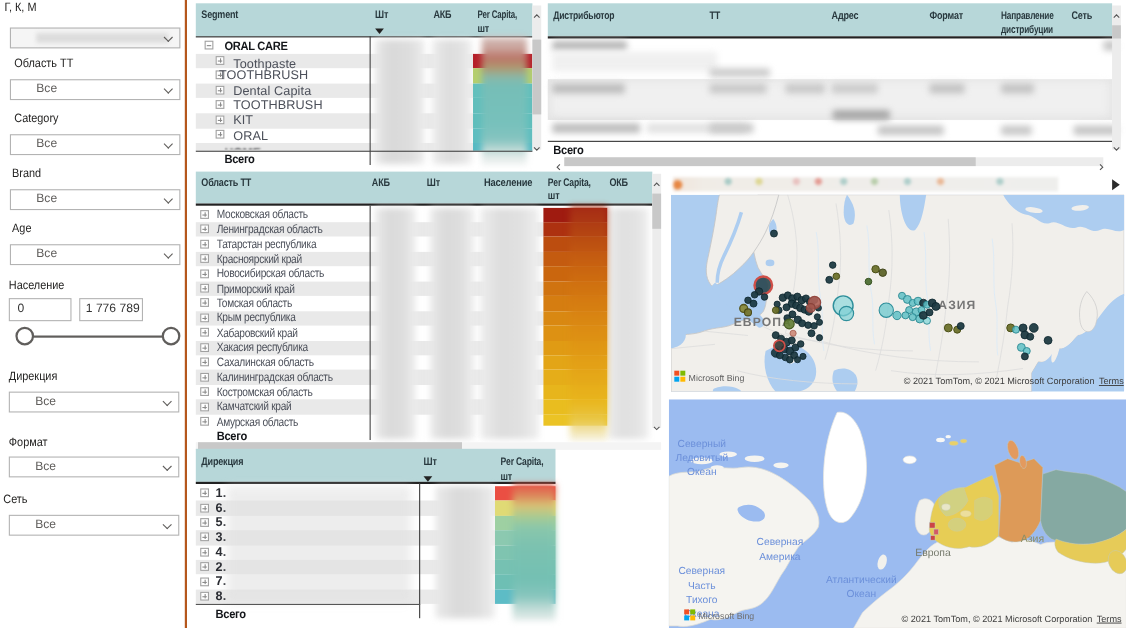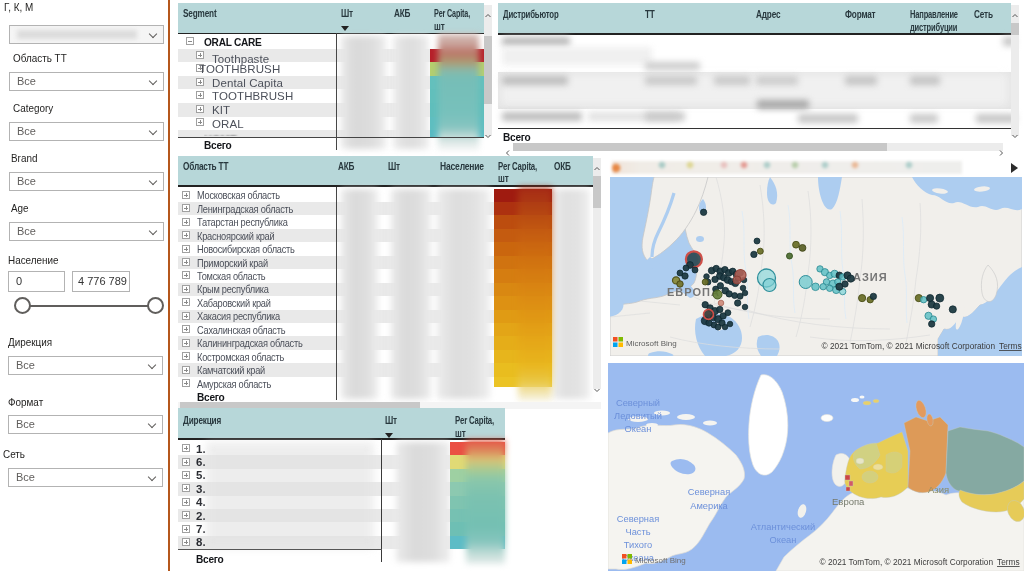--- a/index.html
+++ b/index.html
@@ -1,20 +1,20 @@
 <!DOCTYPE html>
 <html><head>
 <meta charset="utf-8">
 <style>
 * { margin:0; padding:0; box-sizing:border-box; }
 html,body { width:1024px; height:571px; background:#fff; font-family:"Liberation Sans",sans-serif; overflow:hidden; position:relative; }
 .abs { position:absolute; }
 
 .flabel { position:absolute; font-size:11px; color:#252423; white-space:nowrap; transform:scaleX(.9); transform-origin:left top; }
-.fsel { position:absolute; left:9px; width:155px; height:19px; border:1px solid #b3b3b3; background:#fff; font-size:11px; color:#605e5c; line-height:17px; padding-left:7px; }
+.fsel { position:absolute; left:9px; width:155px; height:19px; border:1px solid #b3b3b3; background:#fff; font-size:11px; color:#605e5c; line-height:17px; padding-left:23px; }
 .fsel .chev { position:absolute; right:7px; top:5px; width:6px; height:6px; border-right:1px solid #605e5c; border-bottom:1px solid #605e5c; transform:rotate(45deg); }
 .blurbox { position:absolute; background:#dedede; filter:blur(3px); border-radius:2px; }
 
 .thead { position:absolute; background:#b7d7d9; }
 .hctext { position:absolute; font-size:10px; font-weight:bold; color:#28383e; white-space:nowrap; letter-spacing:-0.2px; transform:scaleX(.82); transform-origin:left top; }
 .row-g { position:absolute; background:#e9e9e9; }
 .rtext { position:absolute; font-size:11.5px; color:#4c505a; white-space:nowrap; letter-spacing:0.1px; transform-origin:left top; }
 .cy { font-size:11px !important; letter-spacing:-0.3px !important; transform:scaleX(.84); }
 .btext { position:absolute; font-size:11px; font-weight:bold; color:#14161a; white-space:nowrap; letter-spacing:-0.3px; transform:scaleX(.92); transform-origin:left top; }
 .pline { position:absolute; background:#222; }
@@ -37,21 +37,21 @@
   <div class="flabel" style="left:13px;top:52px;">Область ТТ</div>
   <div class="fsel" style="top:72px;">Все<span class="chev"></span></div>
   <div class="flabel" style="left:13px;top:102px;">Category</div>
   <div class="fsel" style="top:122px;">Все<span class="chev"></span></div>
   <div class="flabel" style="left:11px;top:152px;">Brand</div>
   <div class="fsel" style="top:172px;">Все<span class="chev"></span></div>
   <div class="flabel" style="left:11px;top:202px;">Age</div>
   <div class="fsel" style="top:222px;">Все<span class="chev"></span></div>
   <div class="flabel" style="left:8px;top:254px;">Население</div>
   <div class="abs" style="left:8px;top:271px;width:57px;height:21px;border:1px solid #b3b3b3;font-size:11px;color:#333;line-height:19px;padding-left:7px;">0</div>
-  <div class="abs" style="left:72px;top:271px;width:58px;height:21px;border:1px solid #b3b3b3;font-size:11px;color:#333;line-height:19px;padding-left:5px;">4 776 789</div>
+  <div class="abs" style="left:72px;top:271px;width:58px;height:21px;border:1px solid #b3b3b3;font-size:11px;color:#333;line-height:19px;padding-left:5px;">1 776 789</div>
   <div class="abs" style="left:22px;top:305px;width:134px;height:2px;background:#605e5c;"></div>
   <div class="abs" style="left:14px;top:297px;width:17px;height:17px;border:2px solid #605e5c;border-radius:50%;background:#fff;"></div>
   <div class="abs" style="left:147px;top:297px;width:17px;height:17px;border:2px solid #605e5c;border-radius:50%;background:#fff;"></div>
   <div class="flabel" style="left:8px;top:336px;">Дирекция</div>
   <div class="fsel" style="left:8px;top:356px;">Все<span class="chev"></span></div>
   <div class="flabel" style="left:8px;top:396px;">Формат</div>
   <div class="fsel" style="left:8px;top:415px;">Все<span class="chev"></span></div>
   <div class="flabel" style="left:3px;top:448px;">Сеть</div>
   <div class="fsel" style="left:8px;top:468px;">Все<span class="chev"></span></div>
 </div>

